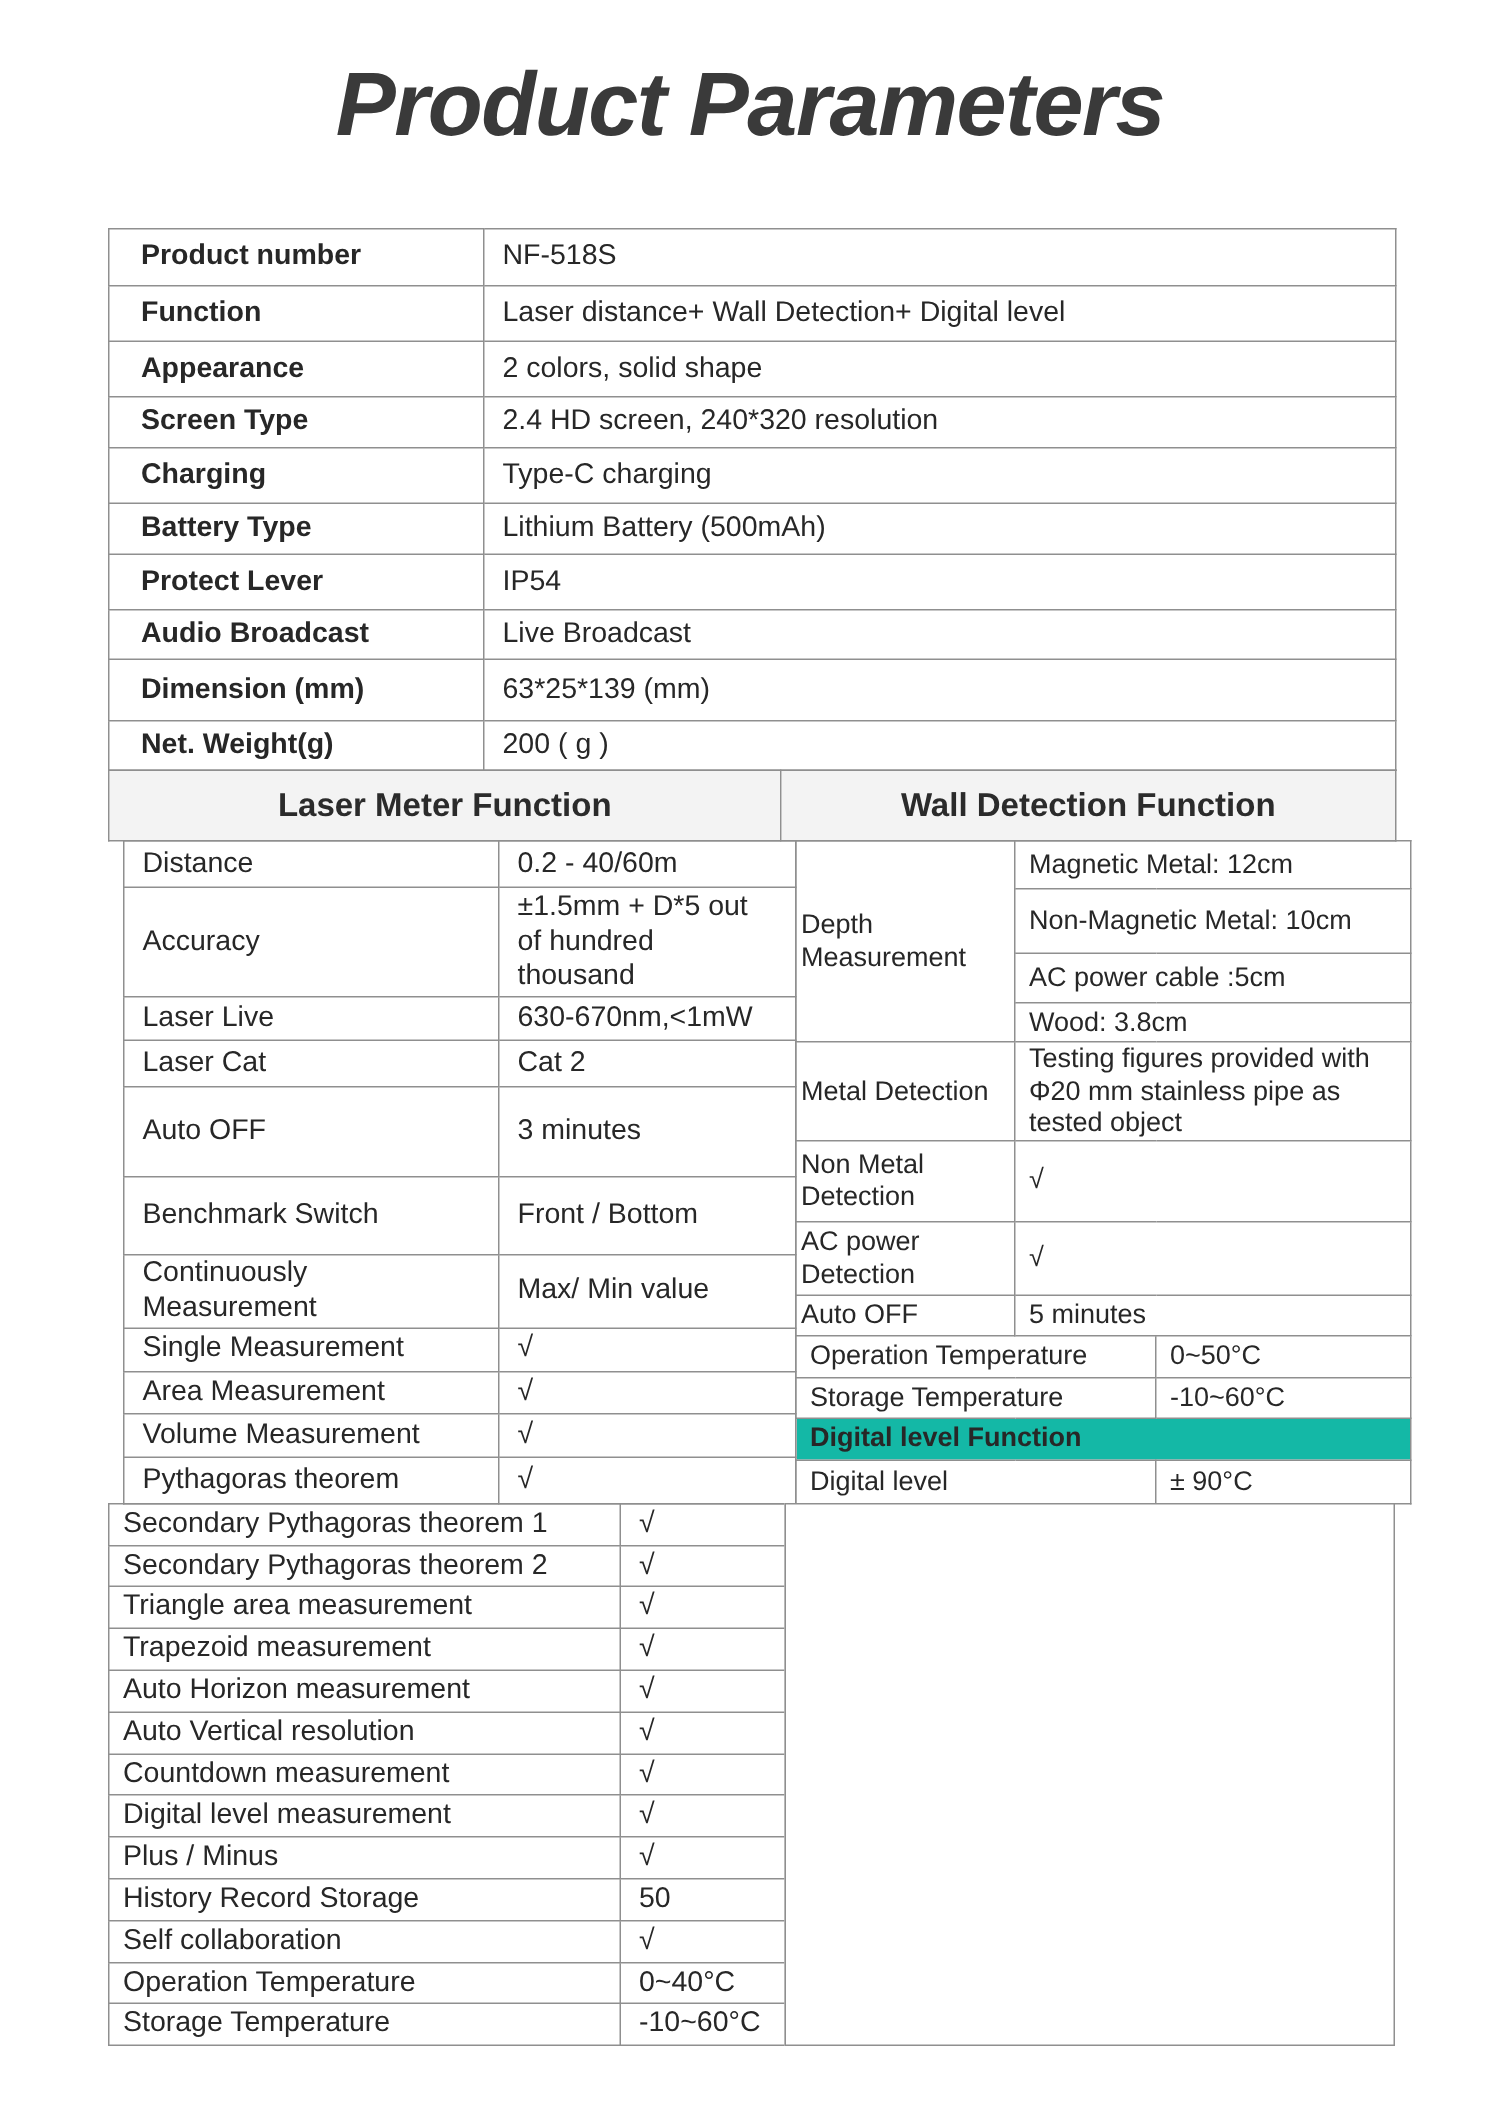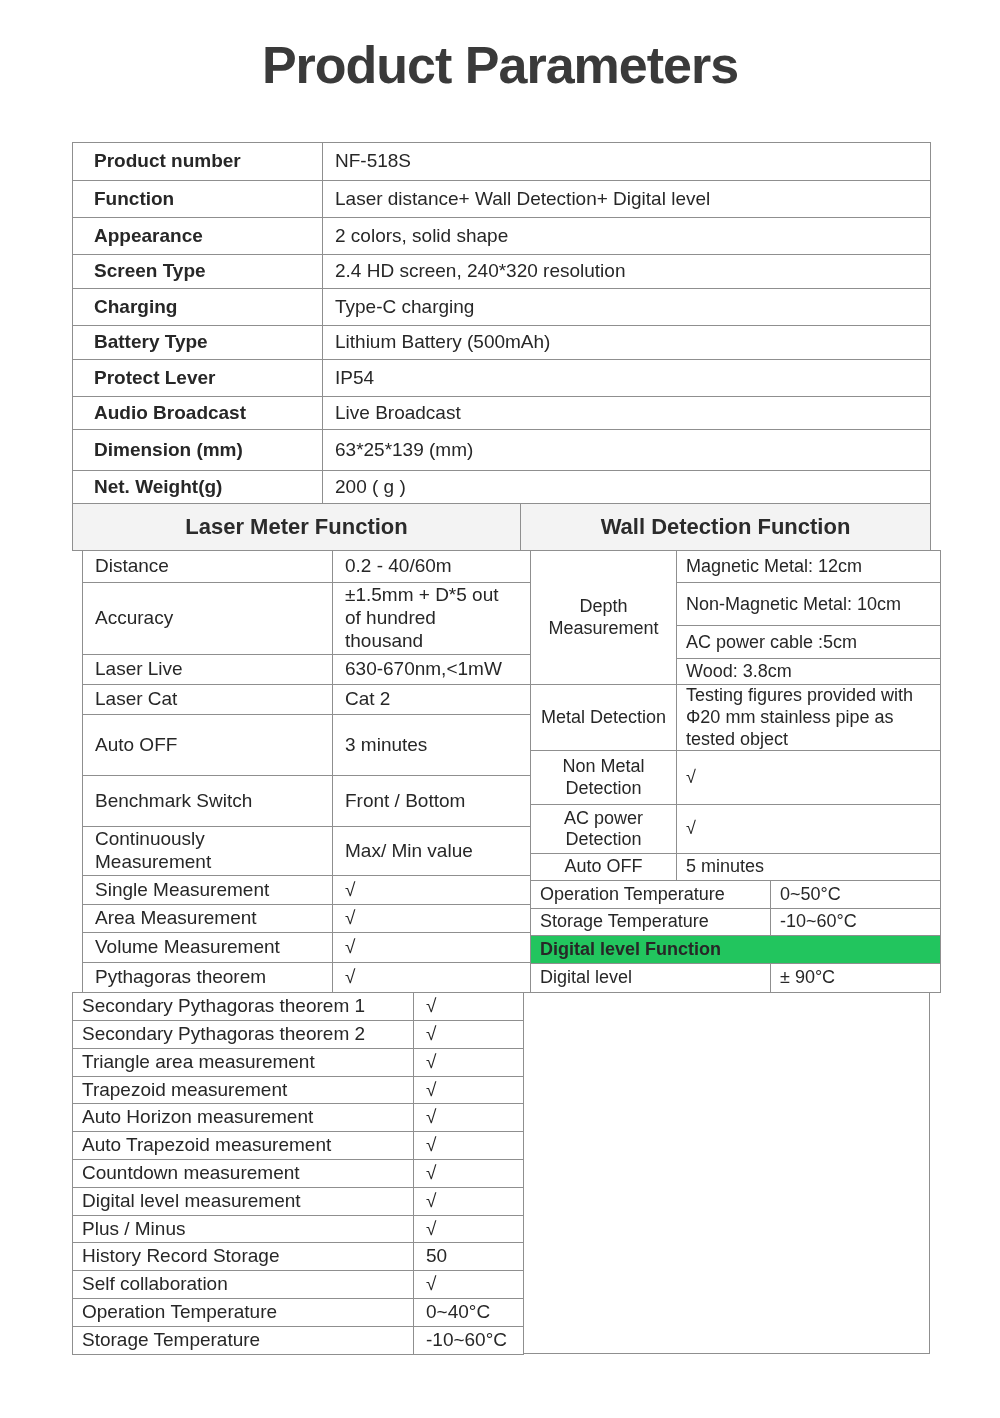--- a/index.html
+++ b/index.html
@@ -2,44 +2,44 @@
 <html><head>
 <meta charset="utf-8">
 <style>
   html,body { margin:0; padding:0; background:#ffffff; }
   .page {
     width:1000px; height:1418px; background:#ffffff; position:relative; overflow:hidden;
     font-family:"Liberation Sans", sans-serif; color:#272727;
   }
   .title {
     margin:34px 0 0 0; text-align:center;
-    font-size:52px; font-weight:bold; color:#3a3a3a; letter-spacing:-1px; line-height:1.2;
+    font-size:60px; font-weight:bold; color:#3a3a3a; letter-spacing:-1px; line-height:1.2;font-style:italic;
   }
   .tables { margin:46px 0 0 72px; width:858px; }
   table.t { border-collapse:collapse; table-layout:fixed; }
   .t td {
     border:1px solid #8f8f8f; font-size:19px; color:#272727;
     padding:0 12px; vertical-align:middle; line-height:1.2; overflow:hidden;
   }
   .sec1 { width:858px; }
   .sec1 td.lab { padding-left:21px;font-weight:bold; }
   .hdr-table { width:858px; margin-top:-1px; }
   .hdr-table td { background:#f3f3f3; font-weight:bold; font-size:22px; text-align:center; color:#2b2b2b; }
   .mid { display:flex; margin-top:-1px; }
   .mid-left { width:448px;margin-left:10px; }
   .mid-right { width:410px; margin-left:-1px; }
   .mid-right td { font-size:18px; padding:0 9px; }
-  .mid-right td.vlab { text-align:center; padding:0 3px; }
+  .mid-right td.vlab { padding:0 3px; }
   .center { }
   .check { font-size:21px; }
   .acc { font-size:17px; line-height:1.2; }
   .small-note { font-size:15px; line-height:1.18; padding:0 4px; }
   .va-b { vertical-align:bottom; padding-bottom:3px; }
   .va-t { vertical-align:top; padding-top:7px; }
-  .digital-hdr { background:#22c55e; font-weight:bold; font-size:19px; color:#2b2b2b; }
+  .digital-hdr { background:#14b8a6; font-weight:bold; font-size:19px; color:#2b2b2b; }
   .bot { display:flex; margin-top:-1px; }
   .bot-left { width:451px; }
   .bot-left td.lab { padding-left:9px; }
   .filler {
     width:407px; height:362px; margin-left:-1px;
     border:1px solid #8f8f8f; box-sizing:border-box; background:#ffffff;
   }
 </style>
 </head>
 <body>
@@ -243,21 +243,21 @@
             </tr>
         <tr style="height:27.8px">
               <td class="lab">Trapezoid measurement</td>
               <td class="center check">√</td>
             </tr>
         <tr style="height:27.8px">
               <td class="lab">Auto Horizon measurement</td>
               <td class="center check">√</td>
             </tr>
         <tr style="height:27.8px">
-              <td class="lab">Auto Trapezoid measurement</td>
+              <td class="lab">Auto Vertical resolution</td>
               <td class="center check">√</td>
             </tr>
         <tr style="height:27.8px">
               <td class="lab">Countdown measurement</td>
               <td class="center check">√</td>
             </tr>
         <tr style="height:27.8px">
               <td class="lab">Digital level measurement</td>
               <td class="center check">√</td>
             </tr>

